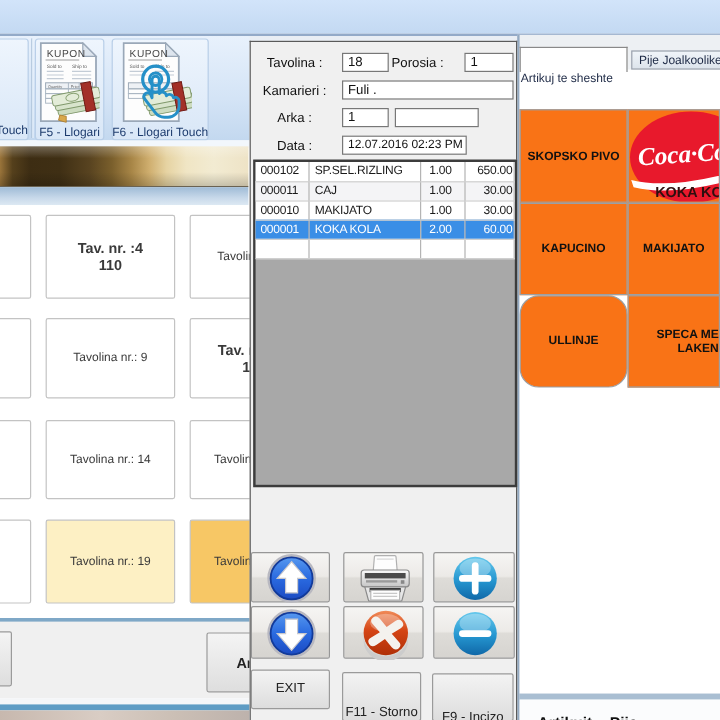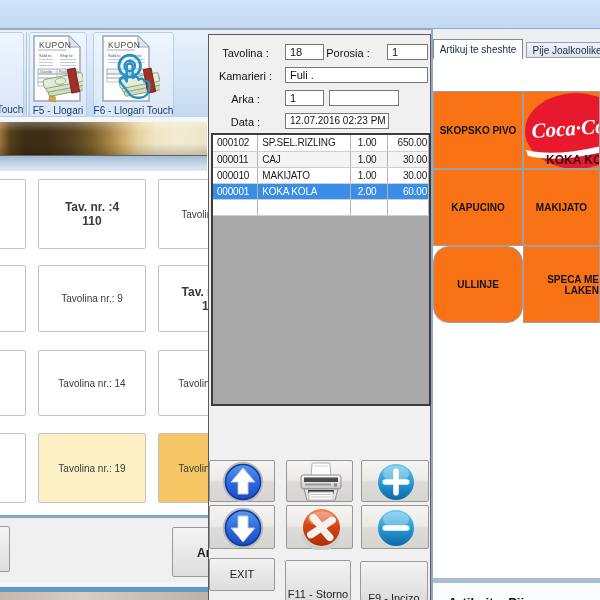--- a/index.html
+++ b/index.html
@@ -128,21 +128,21 @@
 <div class="abs graybtn" style="left:172px;top:527px;width:110px;height:50px;font-weight:bold;font-size:12px;color:#222;">
     <span style="position:absolute;left:24px;top:18px;">Anulo</span>
   </div>
 <div class="abs" style="left:0;top:582px;width:208px;height:5px;background:#f4f6f8;"></div>
 <div class="abs" style="left:0;top:587px;width:208px;height:5px;background:#5e9cc4;"></div>
 <div class="abs" style="left:0;top:592px;width:208px;height:8px;background:linear-gradient(90deg,#c7b8ae,#d9cdc4 40%,#cbbfb5 70%,#bdb2ac);"></div>
 
 <div class="abs" style="left:431px;top:29px;width:169px;height:571px;background:#edf0f3;border-left:2px solid #93aac2;"></div>
 <div class="abs" style="left:433px;top:58px;width:167px;height:520px;background:#fff;"></div>
 
-<div class="abs" style="left:433px;top:39px;width:90px;height:20px;background:#fff;border:1px solid #898989;border-bottom:none;font-size:10px;color:#1c2844;text-align:center;padding-top:4px;white-space:nowrap;">Artikuj te sheshte</div>
+<div class="abs" style="left:433px;top:39px;width:90px;height:20px;background:#fff;border:1px solid #898989;border-bottom:none;font-size:10px;color:#1c2844;padding-top:20px;white-space:nowrap;">Artikuj te sheshte</div>
 <div class="abs" style="left:526px;top:42px;width:82px;height:16px;background:linear-gradient(#f0f4f9,#dde4ec);border:1px solid #98a0ac;font-size:10px;color:#1c2844;text-align:center;padding-top:2px;white-space:nowrap;">Pije Joalkoolike</div>
 
 <div class="abs pcell" style="left:433px;top:59px;width:90px;height:78px;">SKOPSKO PIVO</div>
 <div class="abs pcell" style="left:523px;top:59px;width:77px;height:78px;overflow:hidden;">
   <svg width="77" height="78" viewBox="0 0 77 78" style="position:absolute;left:0;top:0;">
     <ellipse cx="52" cy="39" rx="51" ry="38" fill="#e8192c"></ellipse>
     <path d="M2 58 Q38 67 102 47 L102 53 Q42 73 4 64 Z" fill="#fff"></path>
     <text x="8" y="46" font-size="21" font-style="italic" font-weight="bold" fill="#fff" font-family="Liberation Serif" transform="rotate(-4 8 46)">Coca·Cola</text>
     <text x="22" y="72" font-size="12" font-weight="bold" fill="#2d0f0f" font-family="Liberation Sans">KOKA KOLA</text>
   </svg>

